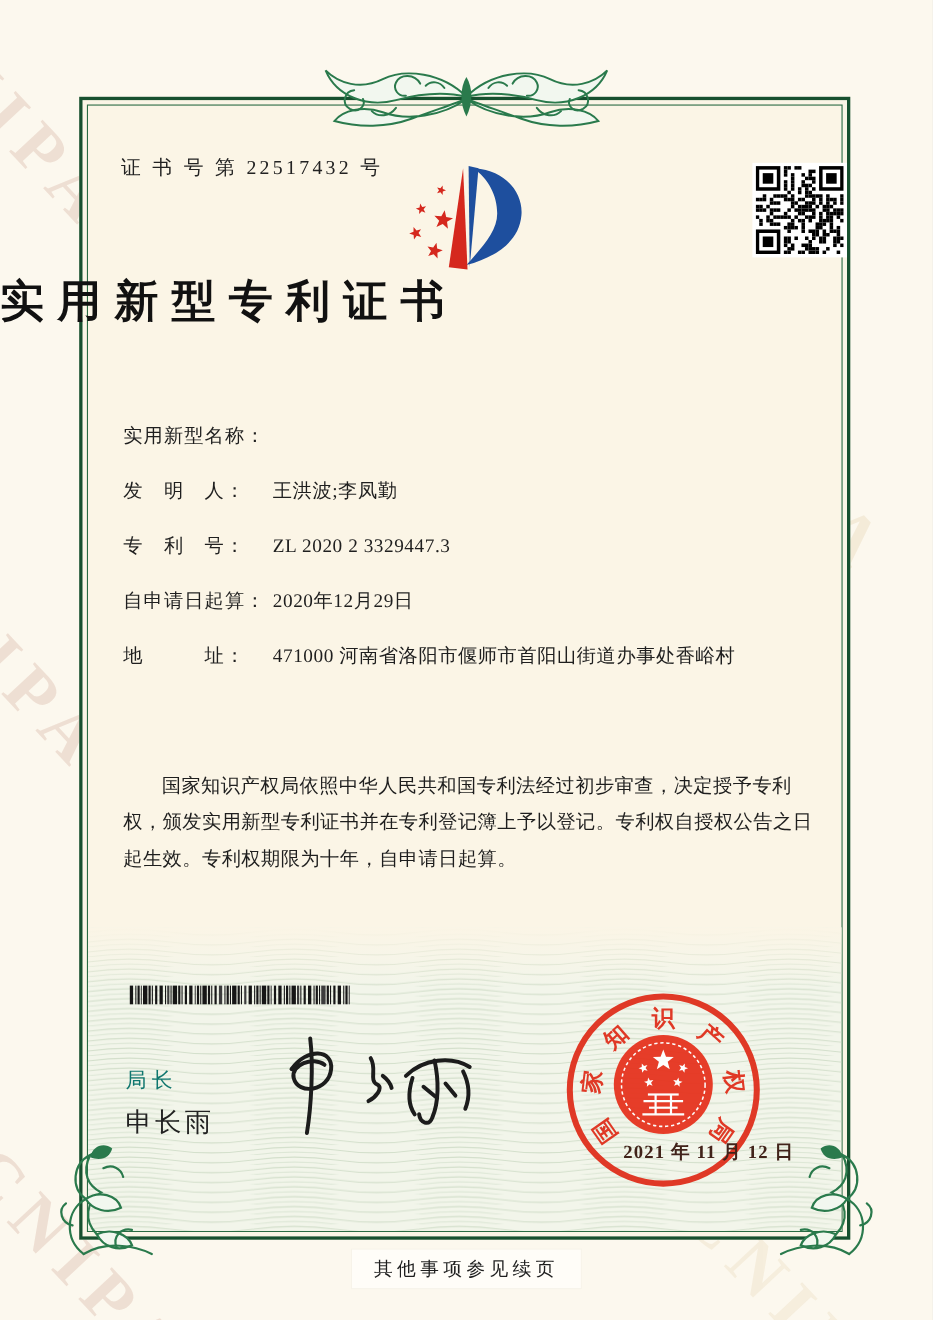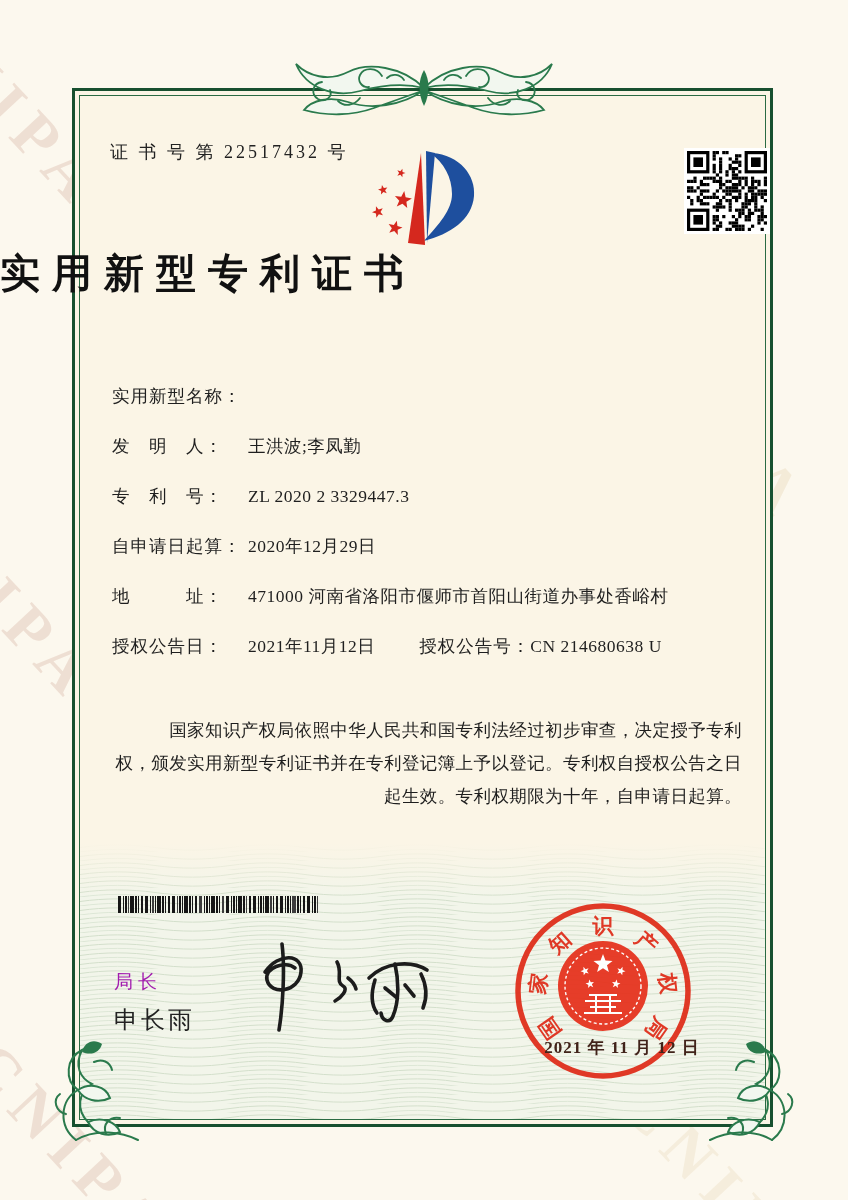--- a/index.html
+++ b/index.html
@@ -35,37 +35,37 @@
   .qr{position:absolute;left:684px;top:148px;width:80px;height:80px;background:#fff;padding:3px;}
   .title{
     position:absolute;left:0;right:0;top:246px;text-align:left;
     font-size:40px;font-weight:bold;letter-spacing:12px;color:#111;
   }
   .fields{position:absolute;left:112px;top:356px;width:600px;margin-top:28px;}
   .field-row{display:flex;height:50px;align-items:flex-start;font-size:17.5px;line-height:24px;}
   .flabel{flex:0 0 136px;letter-spacing:1px;color:#1f1f1f;}
   .fvalue{color:#1f1f1f;letter-spacing:.5px;}
   .flabel2{margin-left:44px;color:#1f1f1f;letter-spacing:1px;}
-  .paras{position:absolute;left:112px;top:714px;width:630px;font-size:17.5px;line-height:33px;color:#1e1e1e;letter-spacing:.4px;text-align:right;}
+  .paras{position:absolute;left:112px;top:698px;width:630px;font-size:17.5px;line-height:33px;color:#1e1e1e;letter-spacing:.4px;}
   .paras p{margin:0;text-indent:2em;}
   .barcode{position:absolute;left:118px;top:896px;height:17px;display:flex;align-items:stretch;}
   .barcode span{display:block;height:100%;}
-  .signer-title{position:absolute;left:114px;top:969px;font-family:"Liberation Sans","DejaVu Sans",sans-serif;font-size:19px;letter-spacing:5px;color:#a21caf;}
+  .signer-title{position:absolute;left:114px;top:969px;font-family:"Liberation Sans","DejaVu Sans",sans-serif;font-size:19px;letter-spacing:5px;color:#0f766e;}
   .signer-name{position:absolute;left:114px;top:1004px;font-family:"Liberation Sans","DejaVu Sans",sans-serif;font-size:24px;letter-spacing:3px;color:#222;}
   .signature{position:absolute;left:235px;top:938px;}
   .seal{position:absolute;left:512px;top:900px;width:182px;height:182px;opacity:.93;}
   .seal svg{position:absolute;left:0;top:0;}
   .seal-ring{position:absolute;left:0;top:0;width:182px;height:182px;}
   .seal-ring span{
     position:absolute;left:79px;top:80px;width:24px;height:22px;
     text-align:center;font-size:21px;font-weight:bold;color:#df2b18;
     font-family:"Liberation Serif","DejaVu Serif",serif;
   }
   .seal-date{
-    position:absolute;left:522px;top:1036px;width:200px;text-align:center;
+    position:absolute;left:522px;top:1036px;width:200px;text-align:right;
     font-size:17px;color:#41231a;letter-spacing:1px;font-weight:bold;
   }
   .page-number{position:absolute;left:0;right:0;top:1082px;text-align:center;font-size:15px;letter-spacing:2px;color:#222;}
   .cont-note{
     position:absolute;left:50%;top:1136px;transform:translateX(-50%);
     background:#fffdf8;padding:6px 20px;font-size:17px;letter-spacing:4px;color:#1e1e1e;
     box-shadow:0 0 0 1px rgba(0,0,0,0.02);
   }
 </style>
 </head>
@@ -398,26 +398,20 @@
         <span class="fvalue">ZL 2020 2 3329447.3</span>
       </div>
       <div class="field-row">
         <span class="flabel">自申请日起算：</span>
         <span class="fvalue">2020年12月29日</span>
       </div>
       <div class="field-row">
         <span class="flabel">地　　　址：</span>
         <span class="fvalue">471000 河南省洛阳市偃师市首阳山街道办事处香峪村</span>
       </div>
-      <div class="field-row">
-        <span class="flabel">授权公告日：</span>
-        <span class="fvalue">2021年11月12日</span>
-        <span class="flabel2">授权公告号：</span>
-        <span class="fvalue">CN 214680638 U</span>
-      </div>
     </div>
 
   <div class="paras" id="paras">
       <p>国家知识产权局依照中华人民共和国专利法经过初步审查，决定授予专利权，颁发实用新型专利证书并在专利登记簿上予以登记。专利权自授权公告之日起生效。专利权期限为十年，自申请日起算。</p>
     </div>
 
   <div class="barcode" id="barcode">
       <span style="width: 3px; background: rgb(22, 22, 22); margin-right: 2px;"></span>
       <span style="width: 1px; background: rgb(22, 22, 22); margin-right: 1px;"></span>
       <span style="width: 2px; background: rgb(22, 22, 22); margin-right: 1px;"></span>
@@ -525,14 +519,15 @@
         <span style="transform: rotate(-83.3deg) translateY(-68px);">家</span>
         <span style="transform: rotate(-41.7deg) translateY(-68px);">知</span>
         <span style="transform: rotate(0deg) translateY(-68px);">识</span>
         <span style="transform: rotate(41.7deg) translateY(-68px);">产</span>
         <span style="transform: rotate(83.3deg) translateY(-68px);">权</span>
         <span style="transform: rotate(125deg) translateY(-68px);">局</span>
       </div>
   </div>
   <div class="seal-date">2021 年 11 月 12 日</div>
 
+  <div class="cont-note">其他事项参见续页</div>
 
 </div>
 
 </body></html>

